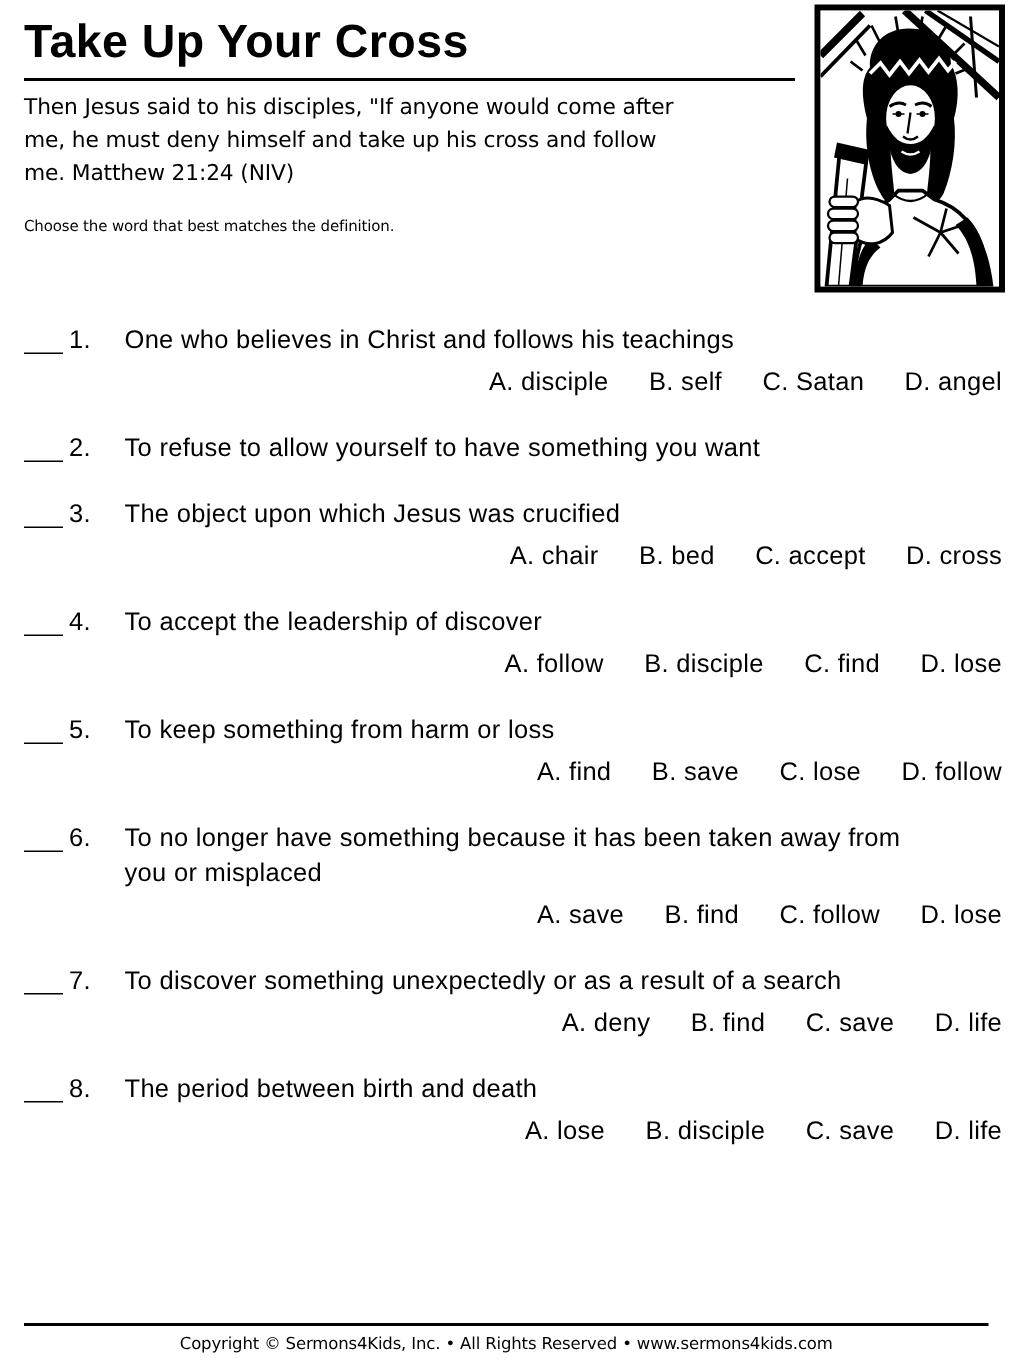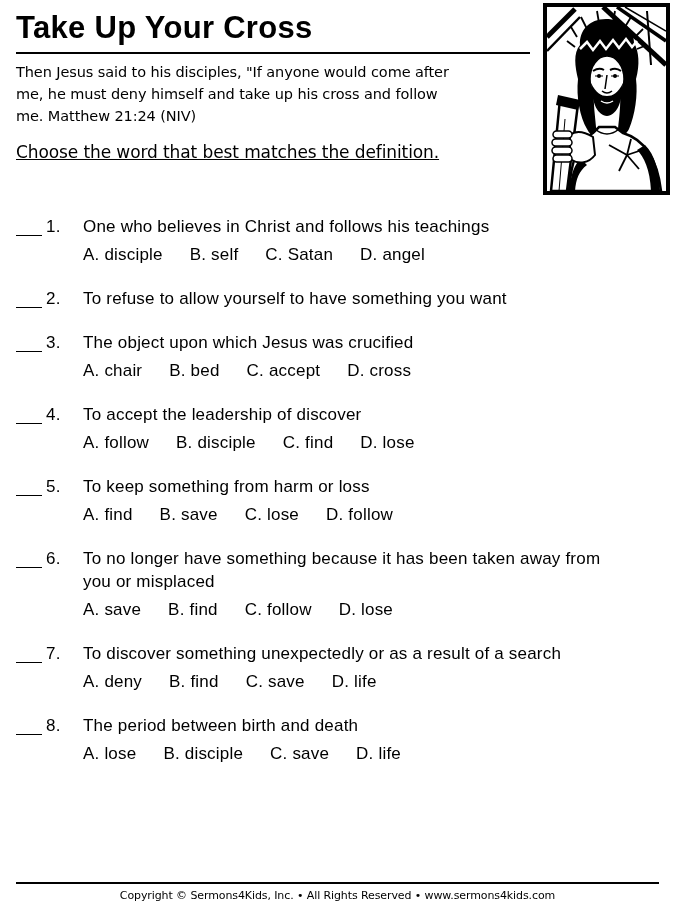--- a/index.html
+++ b/index.html
@@ -6,36 +6,36 @@
   .page{position:relative;width:675px;height:907px;background:#fff;color:#000;
         font-family:"Liberation Sans",sans-serif;overflow:hidden;}
 
   
   .header{position:absolute;left:16px;top:8px;width:514px;}
   .title{font-family:"Liberation Sans",sans-serif;font-weight:bold;font-size:31px;
          line-height:40px;margin:0;letter-spacing:.3px;}
   .title-rule{border-top:2px solid #000;margin-top:4px;}
   .intro{font-family:"DejaVu Sans",sans-serif;font-size:14.5px;line-height:22px;
          margin:7px 0 0;white-space:pre;letter-spacing:-.1px;}
-  .instructions{font-family:"DejaVu Sans",sans-serif;font-size:17px;line-height:22px;
-         margin:14px 0 0;letter-spacing:-.1px;text-decoration:underline;}
+  .instructions{font-family:"DejaVu Sans",sans-serif;font-size:10px;line-height:22px;
+         margin:14px 0 0;letter-spacing:-.1px;}
 
   
   .illustration{position:absolute;left:543px;top:3px;width:127px;height:192px;
          border:4px solid #000;box-sizing:border-box;margin:0;background:#fff;}
   .illustration svg{display:block;width:100%;height:100%;}
 
   
   .questions{position:absolute;left:16px;top:215px;width:652px;font-size:17px;}
   .question{margin-bottom:21px;}
   .q-row{display:grid;grid-template-columns:27px 40px 1fr;line-height:23px;}
   .blank{width:26px;height:20px;border-bottom:1.6px solid #000;align-self:start;}
   .q-num{padding-left:3px;letter-spacing:.2px;}
   .q-text{white-space:pre-line;letter-spacing:.2px;}
-  .choices{margin-left:67px;margin-top:5px;line-height:23px;}
+  .choices{margin-left:67px;margin-top:5px;line-height:23px;text-align:right;}
   .choice{margin-right:27px;letter-spacing:.2px;}
   .choice:last-child{margin-right:0;}
 
   
   .footer-line{position:absolute;left:16px;right:16px;top:882px;border-top:2px solid #000;}
   .footer{position:absolute;left:0;right:0;top:889px;text-align:center;
           font-family:"DejaVu Sans",sans-serif;font-size:11px;letter-spacing:-.1px;}
 </style>
 </head>
 <body>

